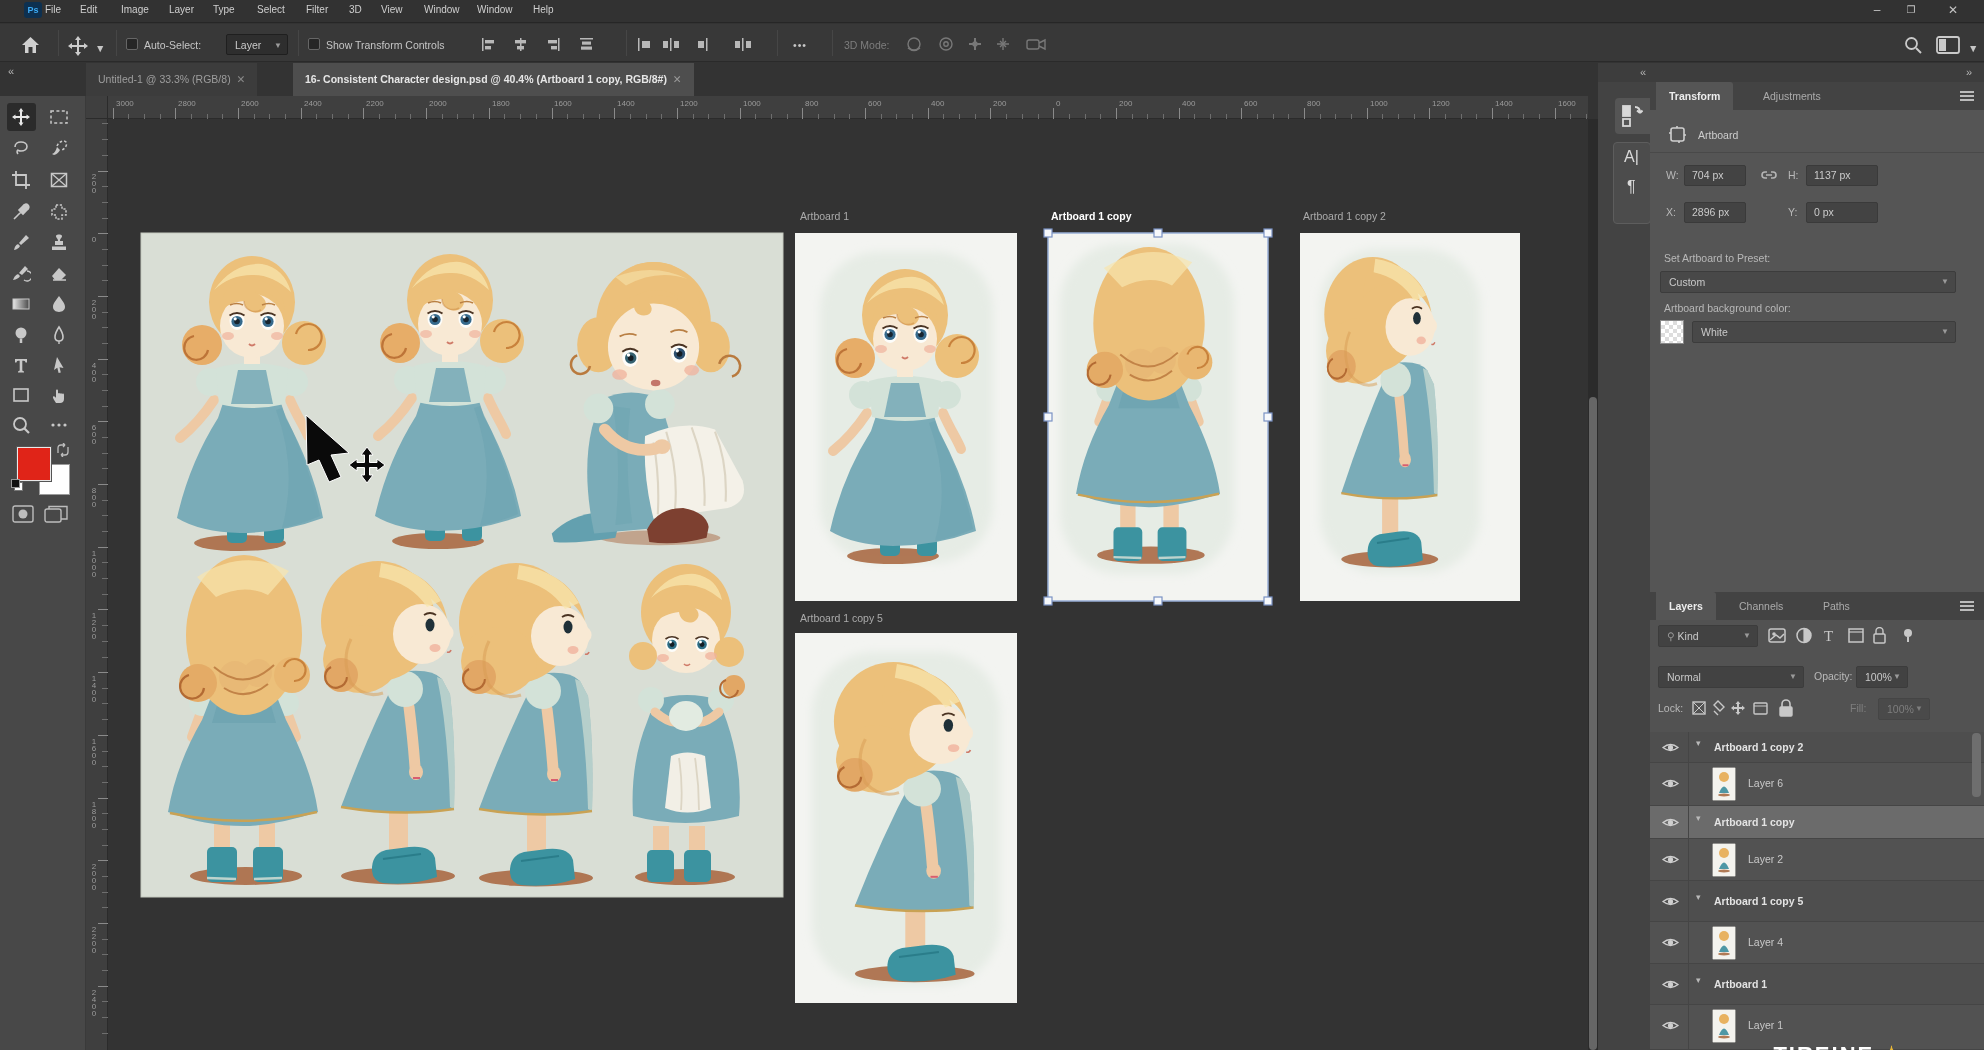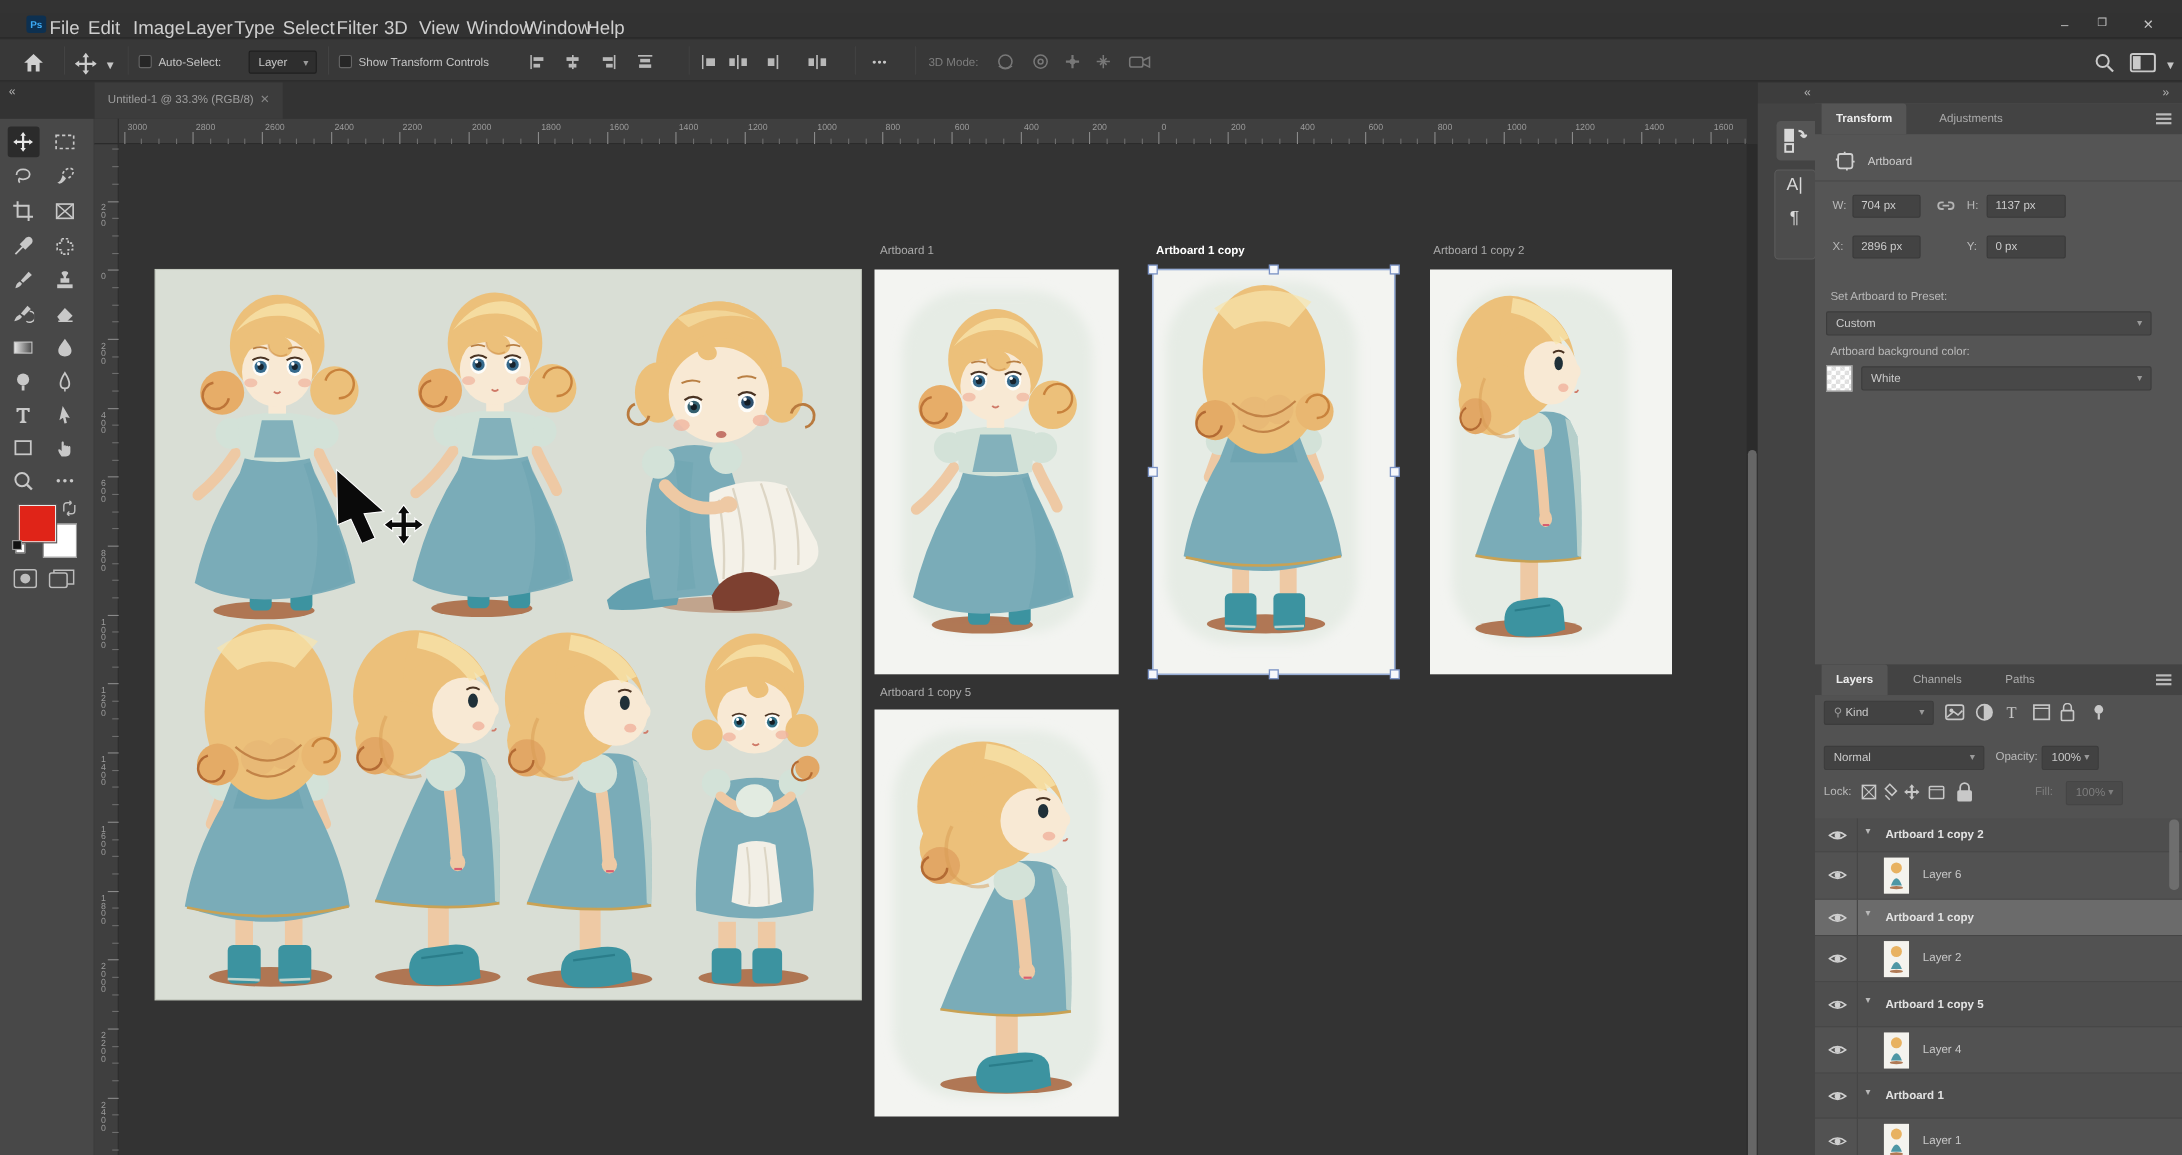--- a/index.html
+++ b/index.html
@@ -1,22 +1,22 @@
 <!DOCTYPE html>
 <html><head>
 <meta charset="utf-8">
 <style>
 * { margin:0; padding:0; box-sizing:border-box; }
 html,body { width:1984px; height:1050px; overflow:hidden; background:#333; }
 body { font-family:"Liberation Sans", sans-serif; }
-#app { position:absolute; left:0; top:12px; width:1984px; height:784px; }
+#app { position:absolute; left:0; top:0; width:1984px; height:784px; }
 .abs { position:absolute; }
 
 #menubar { position:absolute; left:0; top:0; width:1984px; height:23px; background:#323232; border-bottom:1px solid #262626; }
-#menubar .mi { position:absolute; top:4px; font-size:17px; color:#cfcfcf; }
+#menubar .mi { position:absolute; top:4px; font-size:10px; color:#cfcfcf; }
 #pslogo { position:absolute; left:24px; top:2px; width:18px; height:16px; background:#0d3050; border-radius:3px; color:#3caaf4; font-size:9px; font-weight:bold; text-align:center; line-height:16px; }
 .winbtn { position:absolute; top:0; width:30px; height:22px; color:#c4c4c4; font-size:12px; text-align:center; line-height:20px; }
 
 #optionsbar { position:absolute; left:0; top:24px; width:1984px; height:38px; background:#383838; border-bottom:1px solid #2a2a2a; }
 #optionsbar .vd { position:absolute; top:6px; height:26px; width:1px; background:#2c2c2c; border-right:1px solid #464646; }
 #optionsbar .lbl { position:absolute; top:15px; font-size:10.5px; color:#c6c6c6; }
 #optionsbar .cb { position:absolute; top:14px; width:12px; height:12px; background:#262626; border:1px solid #666; border-radius:2px; }
 .ddl { position:absolute; background:#2e2e2e; border:1px solid #1f1f1f; border-radius:2px; color:#c9c9c9; font-size:10.5px; }
 .chev { color:#9a9a9a; font-size:8px; }
 
@@ -150,20 +150,21 @@
   <svg class="abs" style="left:1936px;top:12px" width="24" height="18" viewBox="0 0 24 18">
         <rect x="1" y="1" width="22" height="16" rx="2" fill="none" stroke="#cacaca" stroke-width="1.8"></rect>
         <rect x="3" y="3" width="7" height="12" fill="#cacaca"></rect>
       </svg>
   <div class="lbl chev" style="left:1968px;top:18px">▼</div>
 </div>
 
 <div id="tabbar">
   <div style="position:absolute;left:8px;top:2px;color:#b5b5b5;font-size:11px;">«</div>
   <div class="dtab" style="left:86px;background:#3c3c3c;color:#9d9d9d;">Untitled-1 @ 33.3% (RGB/8) &nbsp;<span style="color:#888">✕</span></div>
+  <div class="dtab" style="left:293px;background:#4e4e4e;color:#e6e6e6;font-weight:bold;">16- Consistent Character design.psd @ 40.4% (Artboard 1 copy, RGB/8#) &nbsp;<span style="color:#999;font-weight:normal">✕</span></div>
 </div>
 
 <div id="toolbar">
       <div style="position:absolute;left:7px;top:7px;width:29px;height:28px;background:#2b2b2b;border-radius:3px;"></div>
 <svg style="position:absolute;left:11px;top:11px" width="20" height="20" viewBox="0 0 20 20">
         <path d="M10,1 L12.5,4.5 L11,4.5 L11,9 L15.5,9 L15.5,7.5 L19,10 L15.5,12.5 L15.5,11 L11,11 L11,15.5 L12.5,15.5 L10,19 L7.5,15.5 L9,15.5 L9,11 L4.5,11 L4.5,12.5 L1,10 L4.5,7.5 L4.5,9 L9,9 L9,4.5 L7.5,4.5 Z" fill="#e8e8e8"></path>
       </svg>
 <svg style="position:absolute;left:49px;top:11px" width="20" height="20" viewBox="0 0 20 20">
         <rect x="2" y="4" width="16" height="12" fill="none" stroke="#c8c8c8" stroke-width="1.5" stroke-dasharray="3,2.4"></rect>
       </svg>

